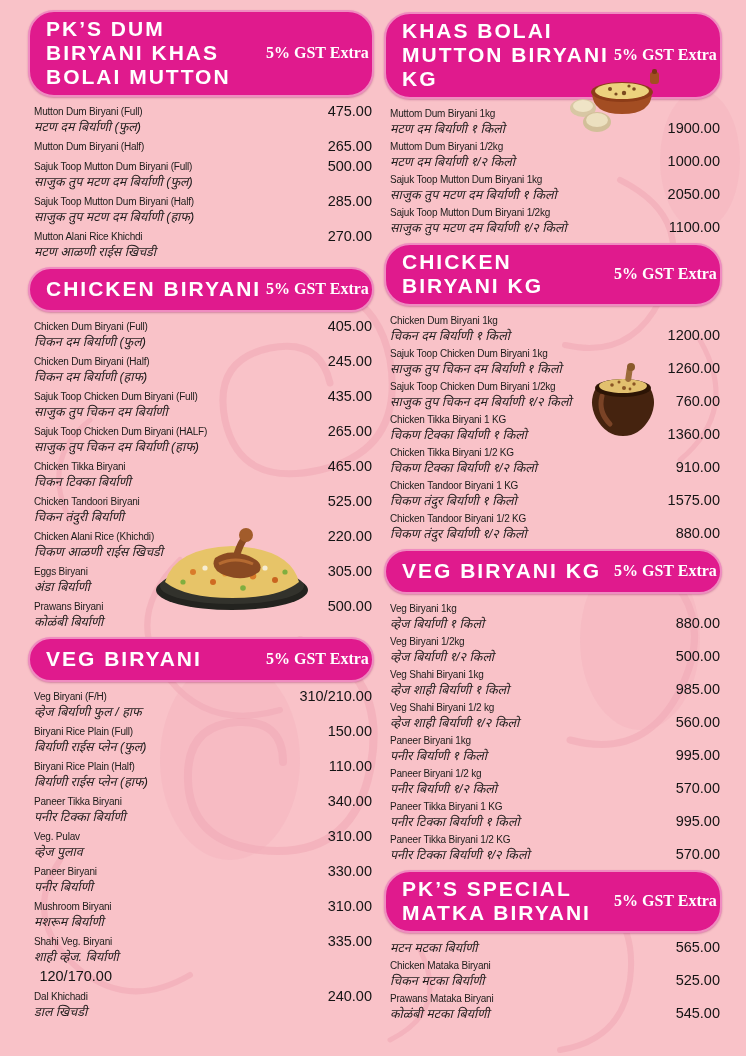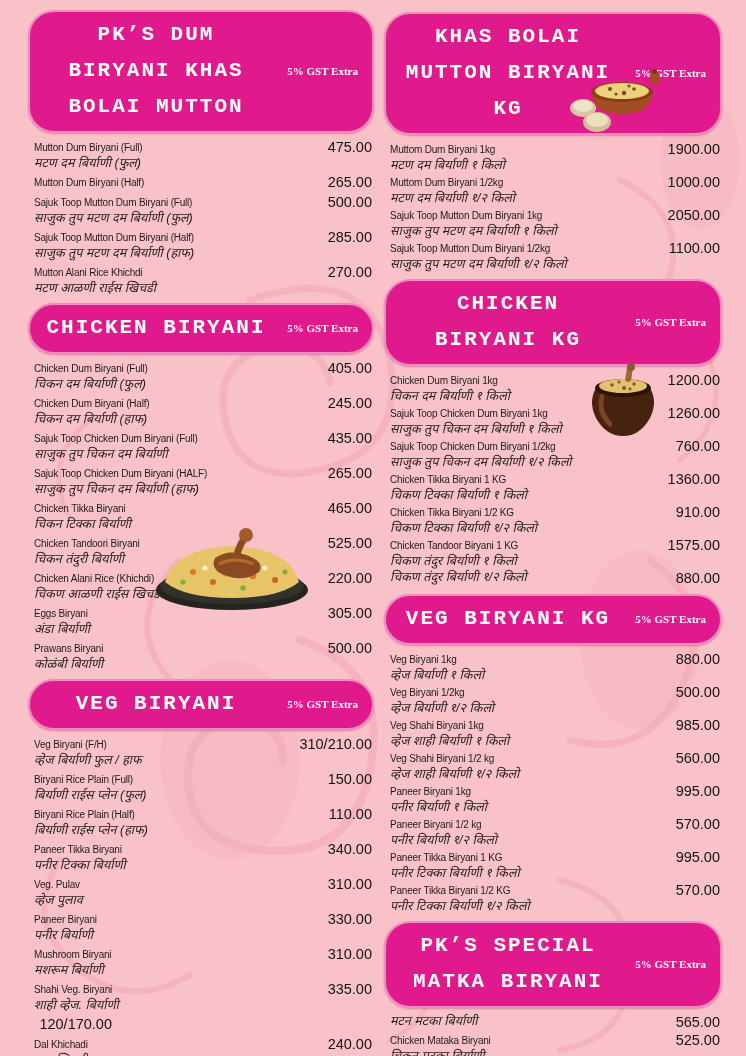--- a/index.html
+++ b/index.html
@@ -20,37 +20,37 @@
     background:#e01a8d;
     border:2px solid #ef8cc0;
     border-radius:26px;
     padding:5px 14px 6px 16px;
     min-height:30px;
     box-shadow:0 1px 2px rgba(140,20,90,.35);
     margin-bottom:6px;
   }
   .section-title{
     flex:1;
-    font-family:Liberation Mono, monospace;
+    font-family:Liberation Sans, sans-serif;
     font-weight:700;
-    font-size:21px;line-height:36px;
+    font-size:21px;line-height:24px;
     letter-spacing:2px;
     color:#ffffff;
-    text-align:center;
+    text-align:left;
   }
   .gst-badge{
     width:92px;
     font-family:"Liberation Serif","DejaVu Serif",serif;
-    font-weight:700;font-size:11px;line-height:14px;
+    font-weight:700;font-size:16px;line-height:14px;
     color:#ffffff;text-align:right;
     white-space:nowrap;
   }
   .items{padding:0 2px 0 6px;}
   .menu-item{display:flex;align-items:flex-start;margin:0 0 3px 0;}
-  .col-right .menu-item{margin-bottom:1px;}
+  .col-right .menu-item{margin-bottom:1px;align-items:flex-end;}
   .names{flex:1;min-width:0;}
   .item-name{
     font-weight:400;font-size:10px;line-height:17px;
     letter-spacing:-0.2px;color:#1c1c1a;white-space:nowrap;
   }
   .item-local{
     font-weight:400;font-style:italic;font-size:12.5px;line-height:15px;
     color:#201d1d;white-space:nowrap;
   }
   .item-price{
@@ -391,20 +391,21 @@
     <div class="menu-item">
       <div class="names">
         <div class="item-name">Chicken Tandoor Biryani 1 KG</div>
         <div class="item-local">चिकण तंदुर बिर्याणी १ किलो</div>
       </div>
       <div class="item-price">1575.00</div>
     </div>
 
     <div class="menu-item">
       <div class="names">
+        <div class="item-name">Chicken Tandoor Biryani 1/2 KG</div>
         <div class="item-local">चिकण तंदुर बिर्याणी १/२ किलो</div>
       </div>
       <div class="item-price">880.00</div>
     </div>
   </div>
     </div>
 
     <div class="section">
       <div class="section-header">
         <div class="section-title">VEG BIRYANI KG</div>

